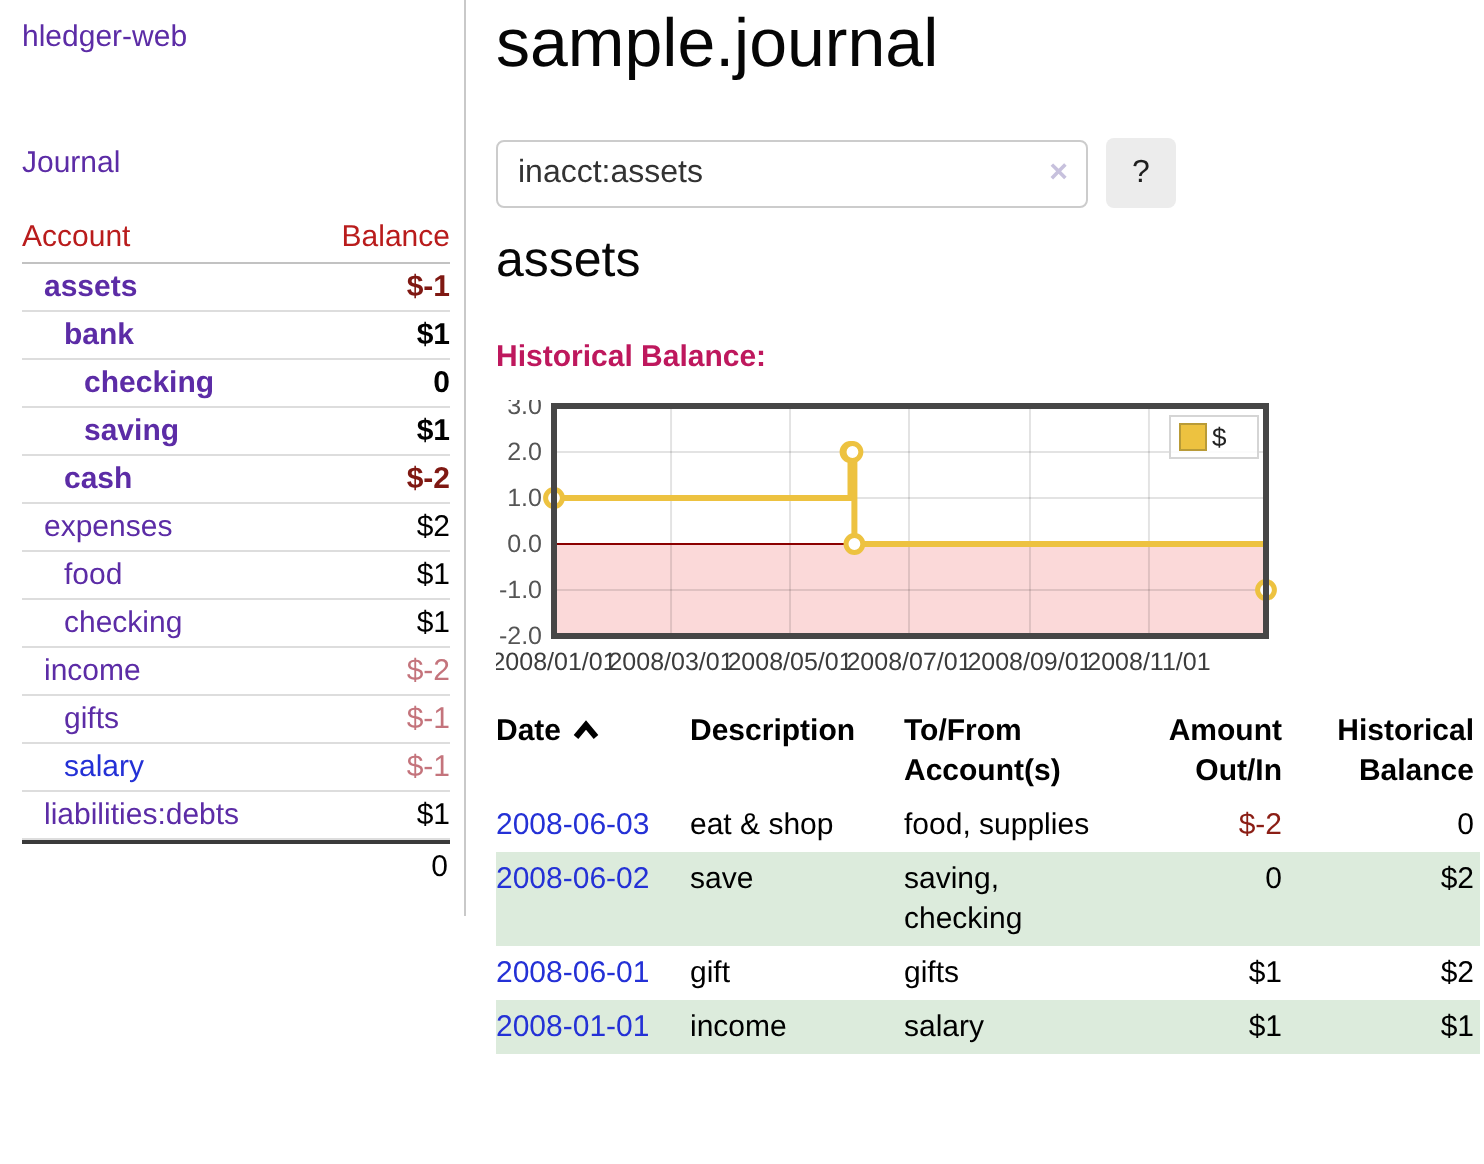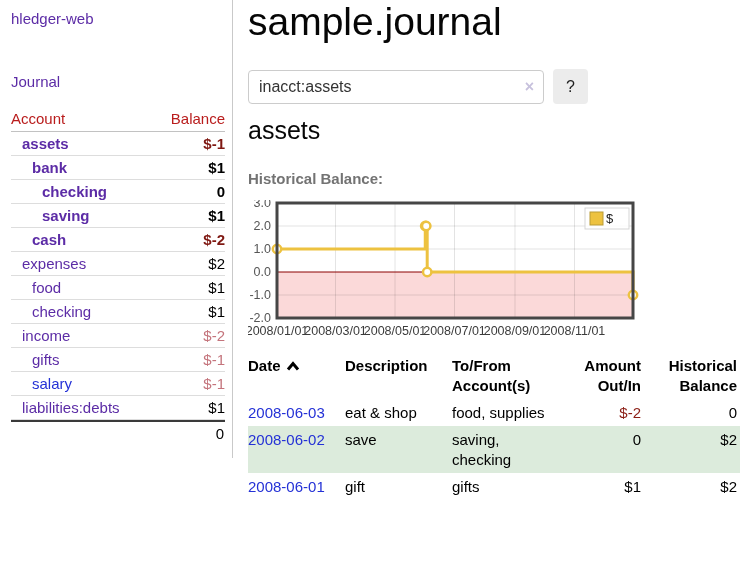--- a/index.html
+++ b/index.html
@@ -23,31 +23,31 @@
     border-bottom:1px solid #ddd;font-size:15px;}
   .acct-row a{color:var(--purple);text-decoration:none;white-space:nowrap;}
   .acct-row a.blue{color:var(--blue);}
   .acct-row.bold a,.acct-row.bold .acct-bal{font-weight:bold;}
   .acct-bal{color:#000;}
   .acct-bal.neg-strong{color:var(--negStrong);}
   .acct-bal.neg-soft{color:var(--negSoft);}
   .acct-total{text-align:right;font-size:15px;border-top:2px solid #3a3a3a;padding:3px 1px 0 0;}
   
   #main{position:absolute;left:248px;top:0;width:494px;height:582px;}
-  .page-title{position:absolute;top:0;left:0;margin:0;font-size:39px;font-weight:400;line-height:44px;color:#060606;}
+  .page-title{position:absolute;top:0;left:0;margin:0;font-size:34px;font-weight:400;line-height:44px;color:#060606;}
   .search-row{position:absolute;top:69px;left:0;display:flex;align-items:center;}
   .search-wrap{position:relative;width:296px;}
   .search-wrap input{width:100%;height:34px;border:1px solid #ccc;border-radius:4px;
     padding:0 30px 0 10px;font-size:16px;color:#333;font-family:inherit;outline:none;}
   .clear-x{position:absolute;right:10px;top:7px;font-size:16px;font-weight:bold;color:#c7c1dd;cursor:pointer;line-height:20px;}
   .btn{height:35px;margin-left:9px;background:#ececec;border:none;border-radius:4px;
     font-size:16px;color:#1f1f1f;padding:0 16px;font-family:inherit;cursor:pointer;}
   .btn-help{padding:0 13px;}
   .acct-title{position:absolute;top:112px;left:0;margin:0;font-size:25px;font-weight:400;line-height:36px;color:#060606;}
-  .chart-label{position:absolute;top:170px;left:0;font-size:15px;font-weight:bold;color:#737373;}
+  .chart-label{position:absolute;top:170px;left:0;font-size:15px;font-weight:bold;color:#be185d;}
   .chart-panel{position:absolute;top:200px;left:0;}
   
   .register{position:absolute;top:354px;left:0;width:492px;}
   .register table{border-collapse:collapse;table-layout:fixed;width:492px;}
   .register th{font-size:15px;font-weight:bold;text-align:left;vertical-align:top;
     padding:2px 10px 3px 0;line-height:20px;color:#000000;}
   .register th.num,.register td.num{text-align:right;padding-right:3px;}
   .register td{font-size:15px;vertical-align:top;padding:4px 10px 3px 0;line-height:20px;}
   .register tr.green td{background:var(--green);}
   .register td a{color:var(--blue);text-decoration:none;}
@@ -219,16 +219,23 @@
             <td class="num">0</td>
             <td class="num">$2</td>
           </tr>
           <tr>
             <td><a href="#">2008-06-01</a></td>
             <td>gift</td>
             <td>gifts</td>
             <td class="num">$1</td>
             <td class="num">$2</td>
           </tr>
+          <tr class="green">
+            <td><a href="#">2008-01-01</a></td>
+            <td>income</td>
+            <td>salary</td>
+            <td class="num">$1</td>
+            <td class="num">$1</td>
+          </tr>
         </tbody>
     </table>
   </div>
 </div>
 
 </body></html>

